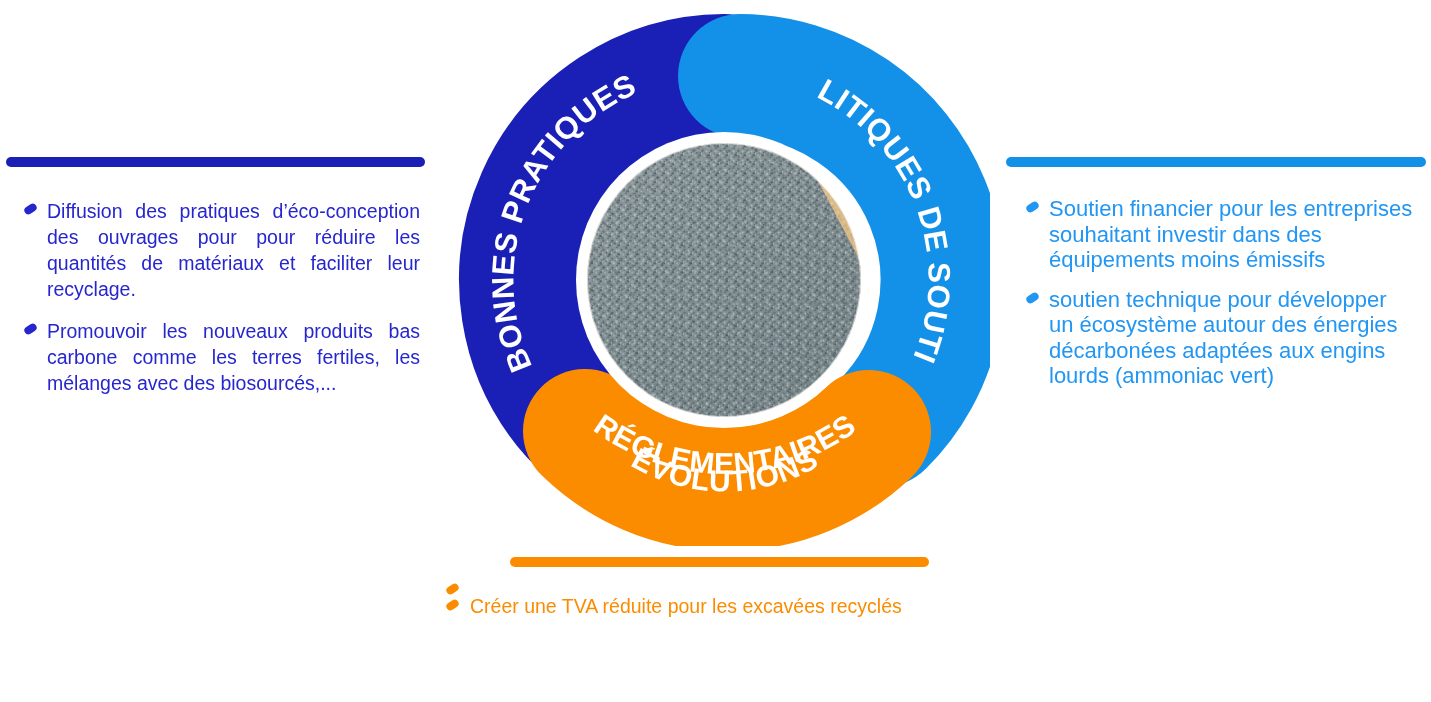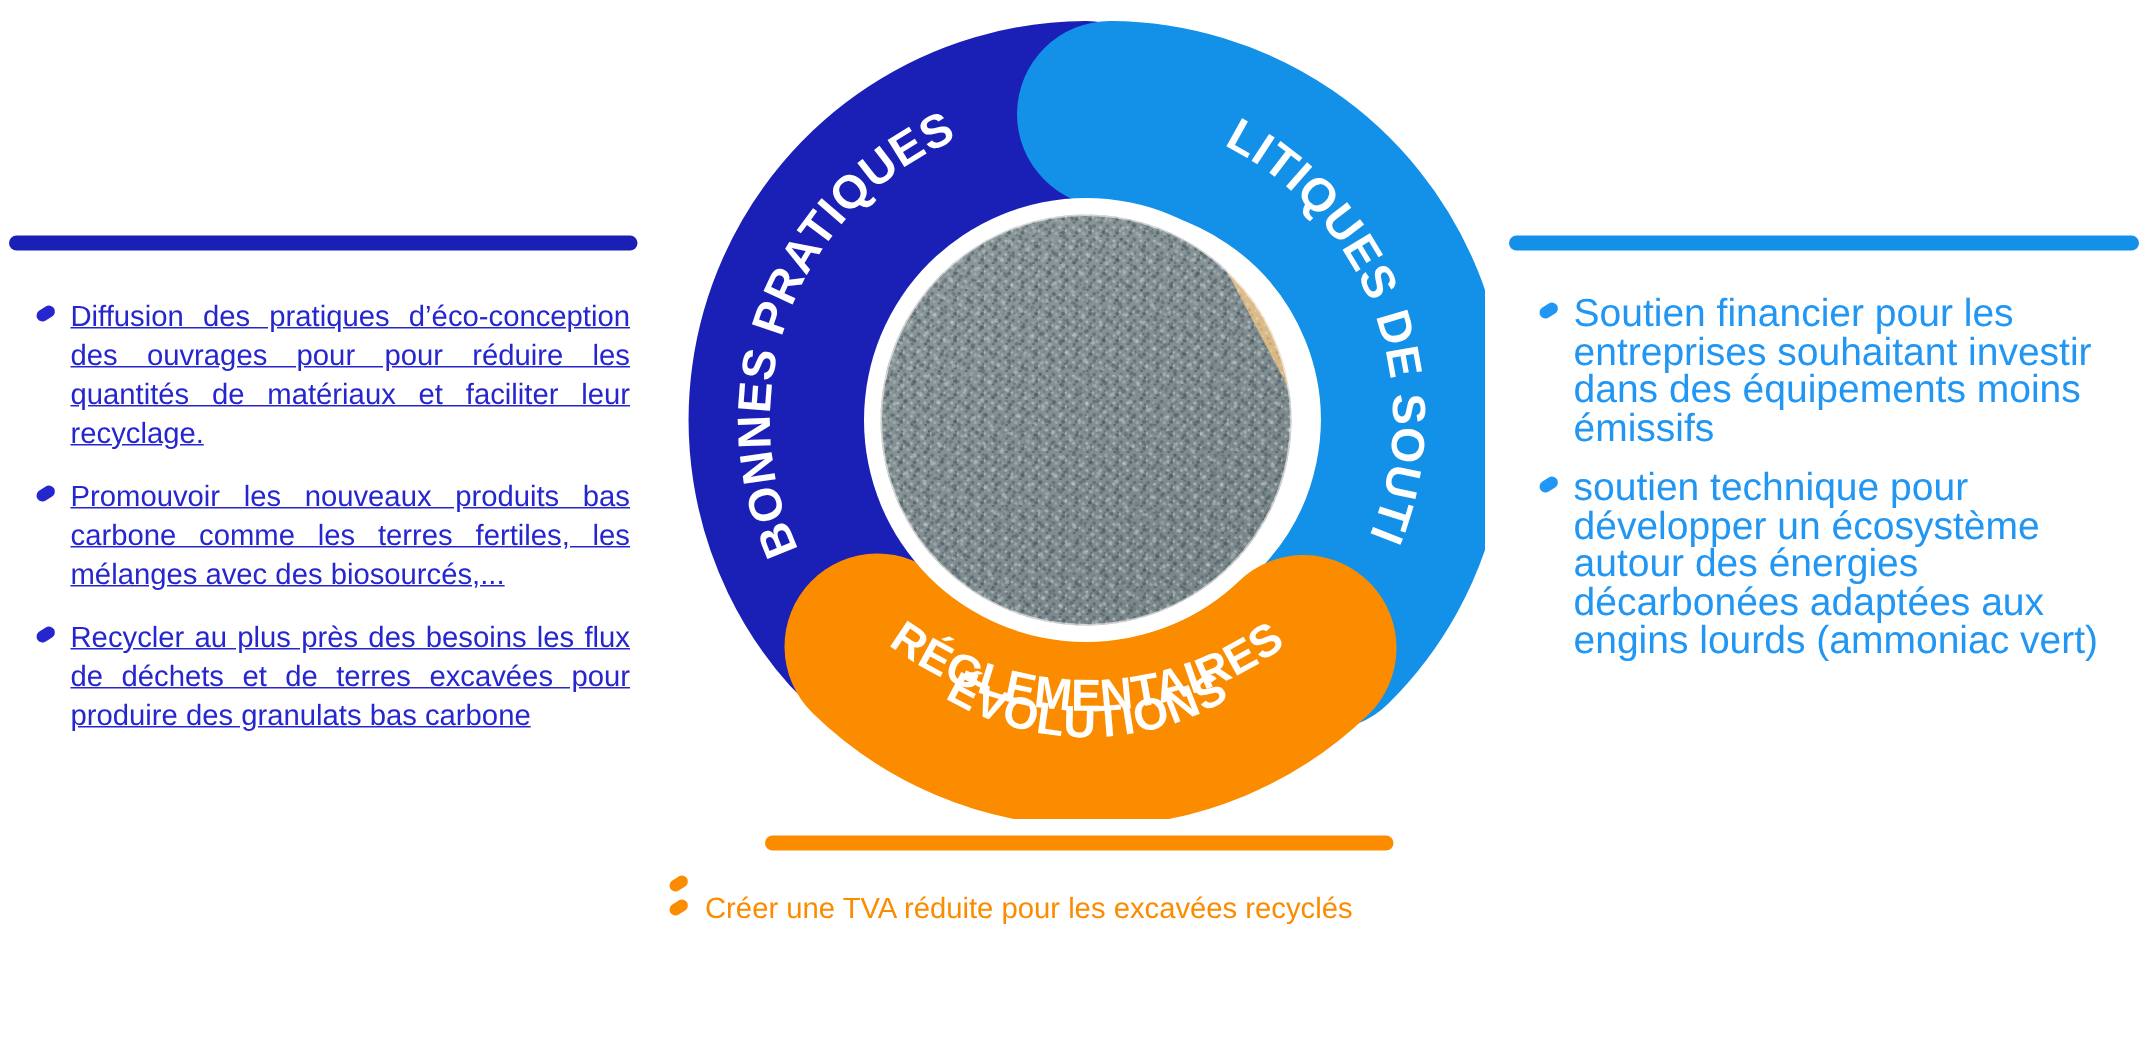--- a/index.html
+++ b/index.html
@@ -65,32 +65,31 @@
 
   
   #list-left {
     left: 22px;
     top: 198px;
     width: 398px;
     color: #2626cf;
     font-size: 19.5px;
     line-height: 26px;
     text-align: justify;
-    text-decoration: underline;
   }
   #list-left .bullet-item { margin-bottom: 16px; }
   #list-left .bullet-glyph span { background: #2626cf; }
 
   
   #list-right {
     left: 1024px;
     top: 196px;
     width: 392px;
     color: #2196f3;
-    font-size: 26px;
+    font-size: 22px;
     line-height: 25.5px;
     text-align: left;
   }
   #list-right .bullet-item { margin-bottom: 14px; }
   #list-right .bullet-glyph span { background: #2196f3; }
 
   
   #list-bottom {
     left: 438px;
     top: 578px;
@@ -137,26 +136,20 @@
       <i class="bullet-glyph">
           <span></span>
         </i>
       <span>Diffusion des pratiques d’éco-conception des ouvrages pour pour réduire les quantités de matériaux et faciliter leur recyclage.</span>
     </li>
     <li class="bullet-item">
       <i class="bullet-glyph">
           <span></span>
         </i>
       <span>Promouvoir les nouveaux produits bas carbone comme les terres fertiles, les mélanges avec des biosourcés,...</span>
-    </li>
-    <li class="bullet-item">
-      <i class="bullet-glyph">
-          <span></span>
-        </i>
-      <span>Recycler au plus près des besoins les flux de déchets et de terres excavées pour produire des granulats bas carbone</span>
     </li>
   </ul>
 
   <ul class="bullet-list" id="list-right">
     <li class="bullet-item">
       <i class="bullet-glyph">
           <span></span>
         </i>
       <span>Soutien financier pour les entreprises souhaitant investir dans des équipements moins émissifs</span>
     </li>

